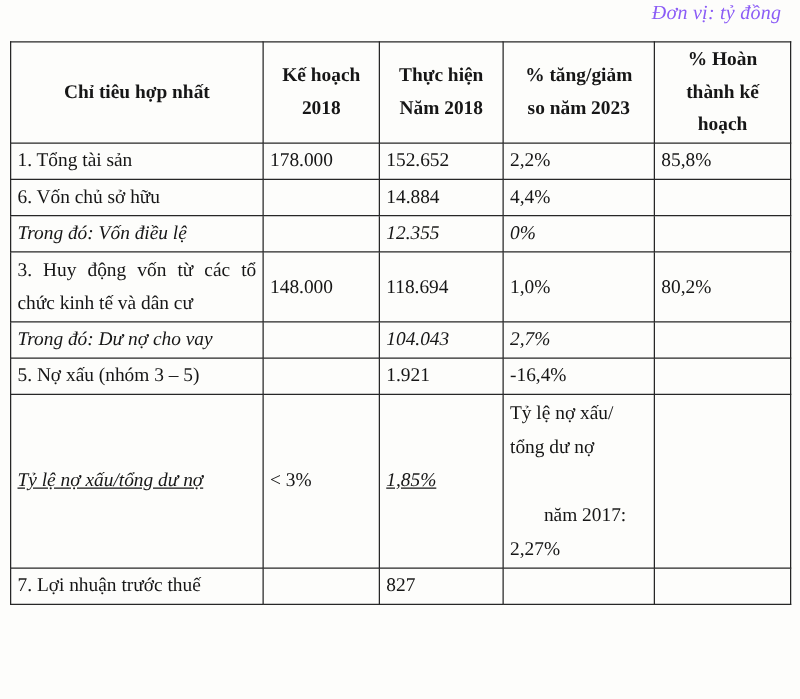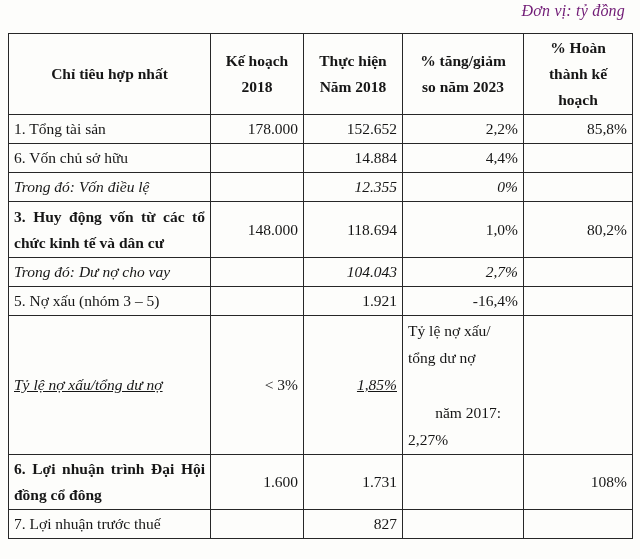--- a/index.html
+++ b/index.html
@@ -13,21 +13,21 @@
   }
   .page{position:absolute;inset:0;}
 
   .unit-label{
     position:absolute;
     top:2px;
     right:15px;
     font-style:italic;
     font-size:16px;
     letter-spacing:.2px;
-    color:#701a75;
+    color:#8b5cf6;
   }
 
   table.fin{
     position:absolute;
     left:8px;top:33px;
     width:624px;
     border-collapse:collapse;
     table-layout:fixed;
     font-size:15.5px;
   }
@@ -42,22 +42,22 @@
     font-weight:bold;
     text-align:center;
     white-space:pre-line;
     line-height:25px;
     padding:2px 4px;
   }
   .rh77{height:77px}.rh28{height:28px}.rh29{height:29px}
   .rh56{height:56px}.rh55{height:55px}.rh105{height:105px}
 
   td.lbl{text-align:left;padding-left:5px;padding-right:5px;}
-  td.lbl.just{text-align:justify;text-align-last:left;font-weight:bold;}
-  td.num{text-align:right;}
+  td.lbl.just{text-align:justify;text-align-last:left;}
+  td.num{text-align:left;}
   td.c-plan{padding-right:6px;}
   td.c-act{padding-right:10px;}
   td.c-chg{padding-right:11px;}
   td.c-cmp{padding-right:9px;}
 
   tr.it td.lbl, tr.it td.c-act, tr.it td.c-chg, tr.it td.c-plan2{font-style:italic;}
   td.b{font-weight:normal;}
   tr.r8 td.lbl, tr.r8 td.c-act{font-style:italic;text-decoration:underline;}
   tr.r8 td.c-plan{font-style:normal;}
 
@@ -152,27 +152,20 @@
       <td class="num c-act">1,85%</td>
       <td class="multi">
         <div class="ta-left">Tỷ lệ nợ xấu/</div>
         <div class="ta-left">tổng dư nợ</div>
         <div class="ta-right1">năm 2017:</div>
         <div class="ta-right2">2,27%</div>
       </td>
       <td class="num c-cmp"></td>
     </tr>
 
-    <tr class="rh55">
-      <td class="lbl just">6. Lợi nhuận trình Đại Hội đồng cổ đông</td>
-      <td class="num c-plan">1.600</td>
-      <td class="num c-act">1.731</td>
-      <td class="num c-chg"></td>
-      <td class="num c-cmp">108%</td>
-    </tr>
 
     <tr class="rh28">
       <td class="lbl">7. Lợi nhuận trước thuế</td>
       <td class="num c-plan"></td>
       <td class="num c-act">827</td>
       <td class="num c-chg"></td>
       <td class="num c-cmp"></td>
     </tr>
 
   </tbody>

